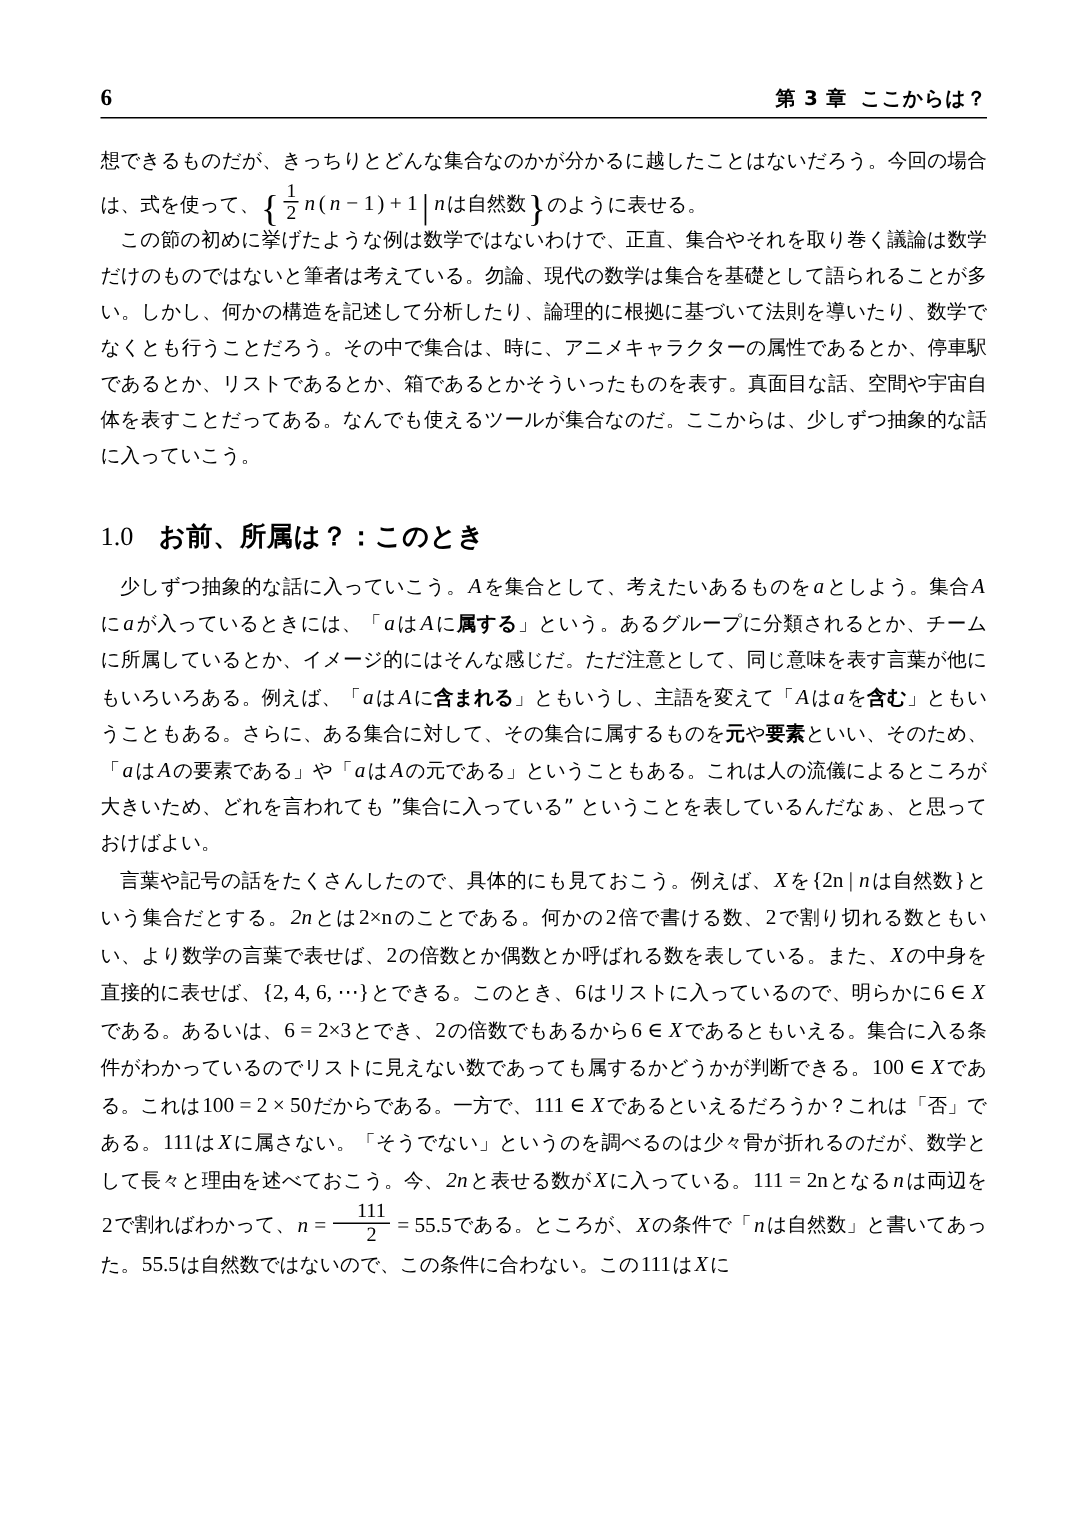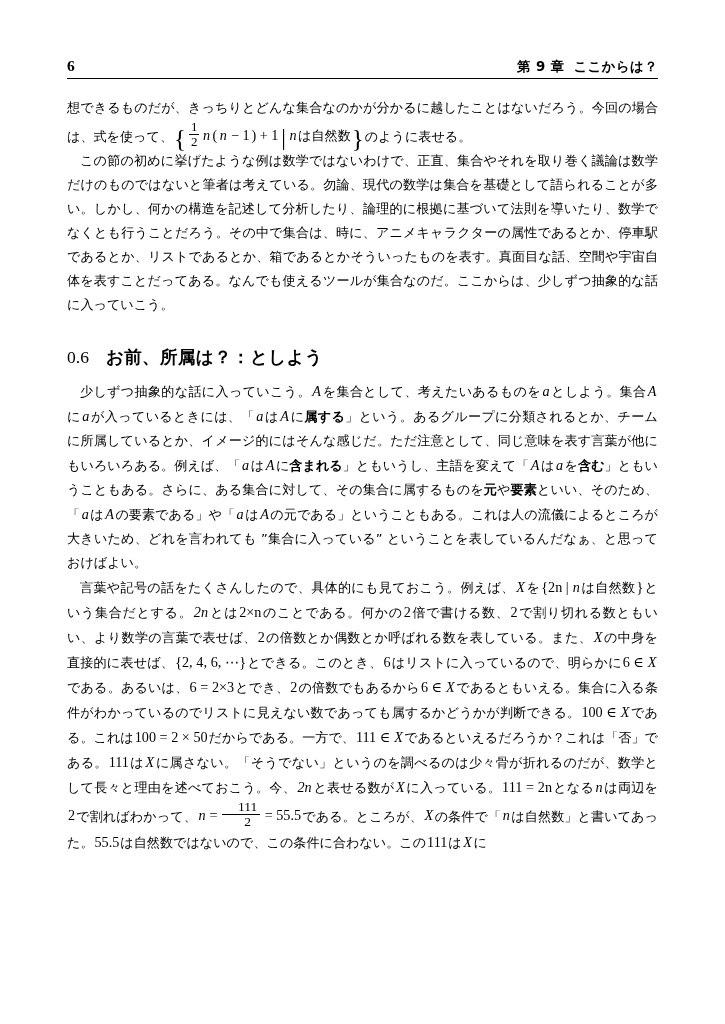--- a/index.html
+++ b/index.html
@@ -160,32 +160,32 @@
   }
 </style>
 </head>
 <body>
 
 <div class="page">
   <div class="content">
 
     <div class="running-head">
       <span class="folio">6</span>
-      <span class="head-title"><span>第 9 章</span><span class="gap"></span><span>ここからは？</span></span>
+      <span class="head-title"><span>第 3 章</span><span class="gap"></span><span>ここからは？</span></span>
     </div>
 
     <div class="body-block">
 
       <p class="para"><span>想できるものだが、きっちりとどんな集合なのかが分かるに越したことはないだろう。今</span><span>回の場合は、式を使って、</span><span class="math-inline"><span class="tall-brace">{</span><span class="frac"><span class="num">1</span><span class="den">2</span></span><span class="mi">n</span><span class="mn">(</span><span class="mi">n</span><span class="mo">−</span><span class="mn">1</span><span class="mn">)</span><span class="mo">+</span><span class="mn">1</span><span class="tall-bar">|</span><span class="mi">n</span><span>は自然数</span><span class="tall-brace">}</span></span><span>のように表せる。</span></p>
 
       <p class="para indent">この節の初めに挙げたような例は数学ではないわけで、正直、集合やそれを取り巻く議論は数学だけのものではないと筆者は考えている。勿論、現代の数学は集合を基礎として語られることが多い。しかし、何かの構造を記述して分析したり、論理的に根拠に基づいて法則を導いたり、数学でなくとも行うことだろう。その中で集合は、時に、アニメキャラクターの属性であるとか、停車駅であるとか、リストであるとか、箱であるとかそういったものを表す。真面目な話、空間や宇宙自体を表すことだってある。なんでも使えるツールが集合なのだ。ここからは、少しずつ抽象的な話に入っていこう。</p>
 
       <div class="section-head">
-        <span class="sec-num">0.6</span>
-        <span class="sec-title">お前、所属は？：としよう</span>
+        <span class="sec-num">1.0</span>
+        <span class="sec-title">お前、所属は？：このとき</span>
       </div>
 
       <p class="para indent"><span>少しずつ抽象的な話に入っていこう。</span><span class="mi">A</span><span>を集合として、考えたいあるものを</span><span class="mi">a</span><span>としよう。集合</span><span class="mi">A</span><span>に</span><span class="mi">a</span><span>が入っているときには、「</span><span class="mi">a</span><span>は</span><span class="mi">A</span><span>に</span><b>属する</b><span>」という。あるグループに分類されるとか、チームに所属しているとか、イメージ的にはそんな感じだ。ただ注意として、同じ意味を表す言葉が他にもいろいろある。例えば、「</span><span class="mi">a</span><span>は</span><span class="mi">A</span><span>に</span><b>含まれる</b><span>」ともいうし、主語を変えて「</span><span class="mi">A</span><span>は</span><span class="mi">a</span><span>を</span><b>含む</b><span>」ともいうこともある。さらに、ある集合に対して、その集合に属するものを</span><b>元</b><span>や</span><b>要素</b><span>といい、そのため、「</span><span class="mi">a</span><span>は</span><span class="mi">A</span><span>の要素である」や「</span><span class="mi">a</span><span>は</span><span class="mi">A</span><span>の元である」ということもある。これは人の流儀によるところが大きいため、どれを言われても ”集合に入っている” ということを表しているんだなぁ、と思っておけばよい。</span></p>
 
 
 
       <p class="para indent"><span>言葉や記号の話をたくさんしたので、具体的にも見ておこう。例えば、</span><span class="mi">X</span><span>を</span><span class="mn">{2n</span><span class="mo">|</span><span class="mi">n</span><span>は自然数</span><span class="mn">}</span><span>という集合だとする。</span><span class="mi">2n</span><span>とは</span><span class="mn">2×n</span><span>のことである。何かの</span><span class="mn">2</span><span>倍で書ける数、</span><span class="mn">2</span><span>で割り切れる数ともいい、より数学の言葉で表せば、</span><span class="mn">2</span><span>の倍数とか偶数とか呼ばれる数を表している。また、</span><span class="mi">X</span><span>の中身を直接的に表せば、</span><span class="mn">{2, 4, 6, ⋯}</span><span>とできる。このとき、</span><span class="mn">6</span><span>はリストに入っているので、明らかに</span><span class="mn">6</span><span class="mo">∈</span><span class="mi">X</span><span>である。あるいは、</span><span class="mn">6 = 2×3</span><span>とでき、</span><span class="mn">2</span><span>の倍数でもあるから</span><span class="mn">6</span><span class="mo">∈</span><span class="mi">X</span><span>であるともいえる。集合に入る条件がわかっているのでリストに見えない数であっても属するかどうかが判断できる。</span><span class="mn">100</span><span class="mo">∈</span><span class="mi">X</span><span>である。これは</span><span class="mn">100 = 2 × 50</span><span>だからである。一方で、</span><span class="mn">111</span><span class="mo">∈</span><span class="mi">X</span><span>であるといえるだろうか？これは「否」である。</span><span class="mn">111</span><span>は</span><span class="mi">X</span><span>に属さない。「そうでない」というのを調べるのは少々骨が折れるのだが、数学として長々と理由を述べておこう。今、</span><span class="mi">2n</span><span>と表せる数が</span><span class="mi">X</span><span>に入っている。</span><span class="mn">111 = 2n</span><span>となる</span><span class="mi">n</span><span>は両辺を</span><span class="mn">2</span><span>で割ればわかって、</span><span class="mi">n</span><span class="mo">=</span><span class="frac-big"><span class="num">111</span><span class="den">2</span></span><span class="mo">=</span><span class="mn">55.5</span><span>である。ところが、</span><span class="mi">X</span><span>の条件で「</span><span class="mi">n</span><span>は自然数」と書いてあった。</span><span class="mn">55.5</span><span>は自然数ではないので、この条件に合わない。この</span><span class="mn">111</span><span>は</span><span class="mi">X</span><span>に</span></p>
 
     </div>
   </div>

